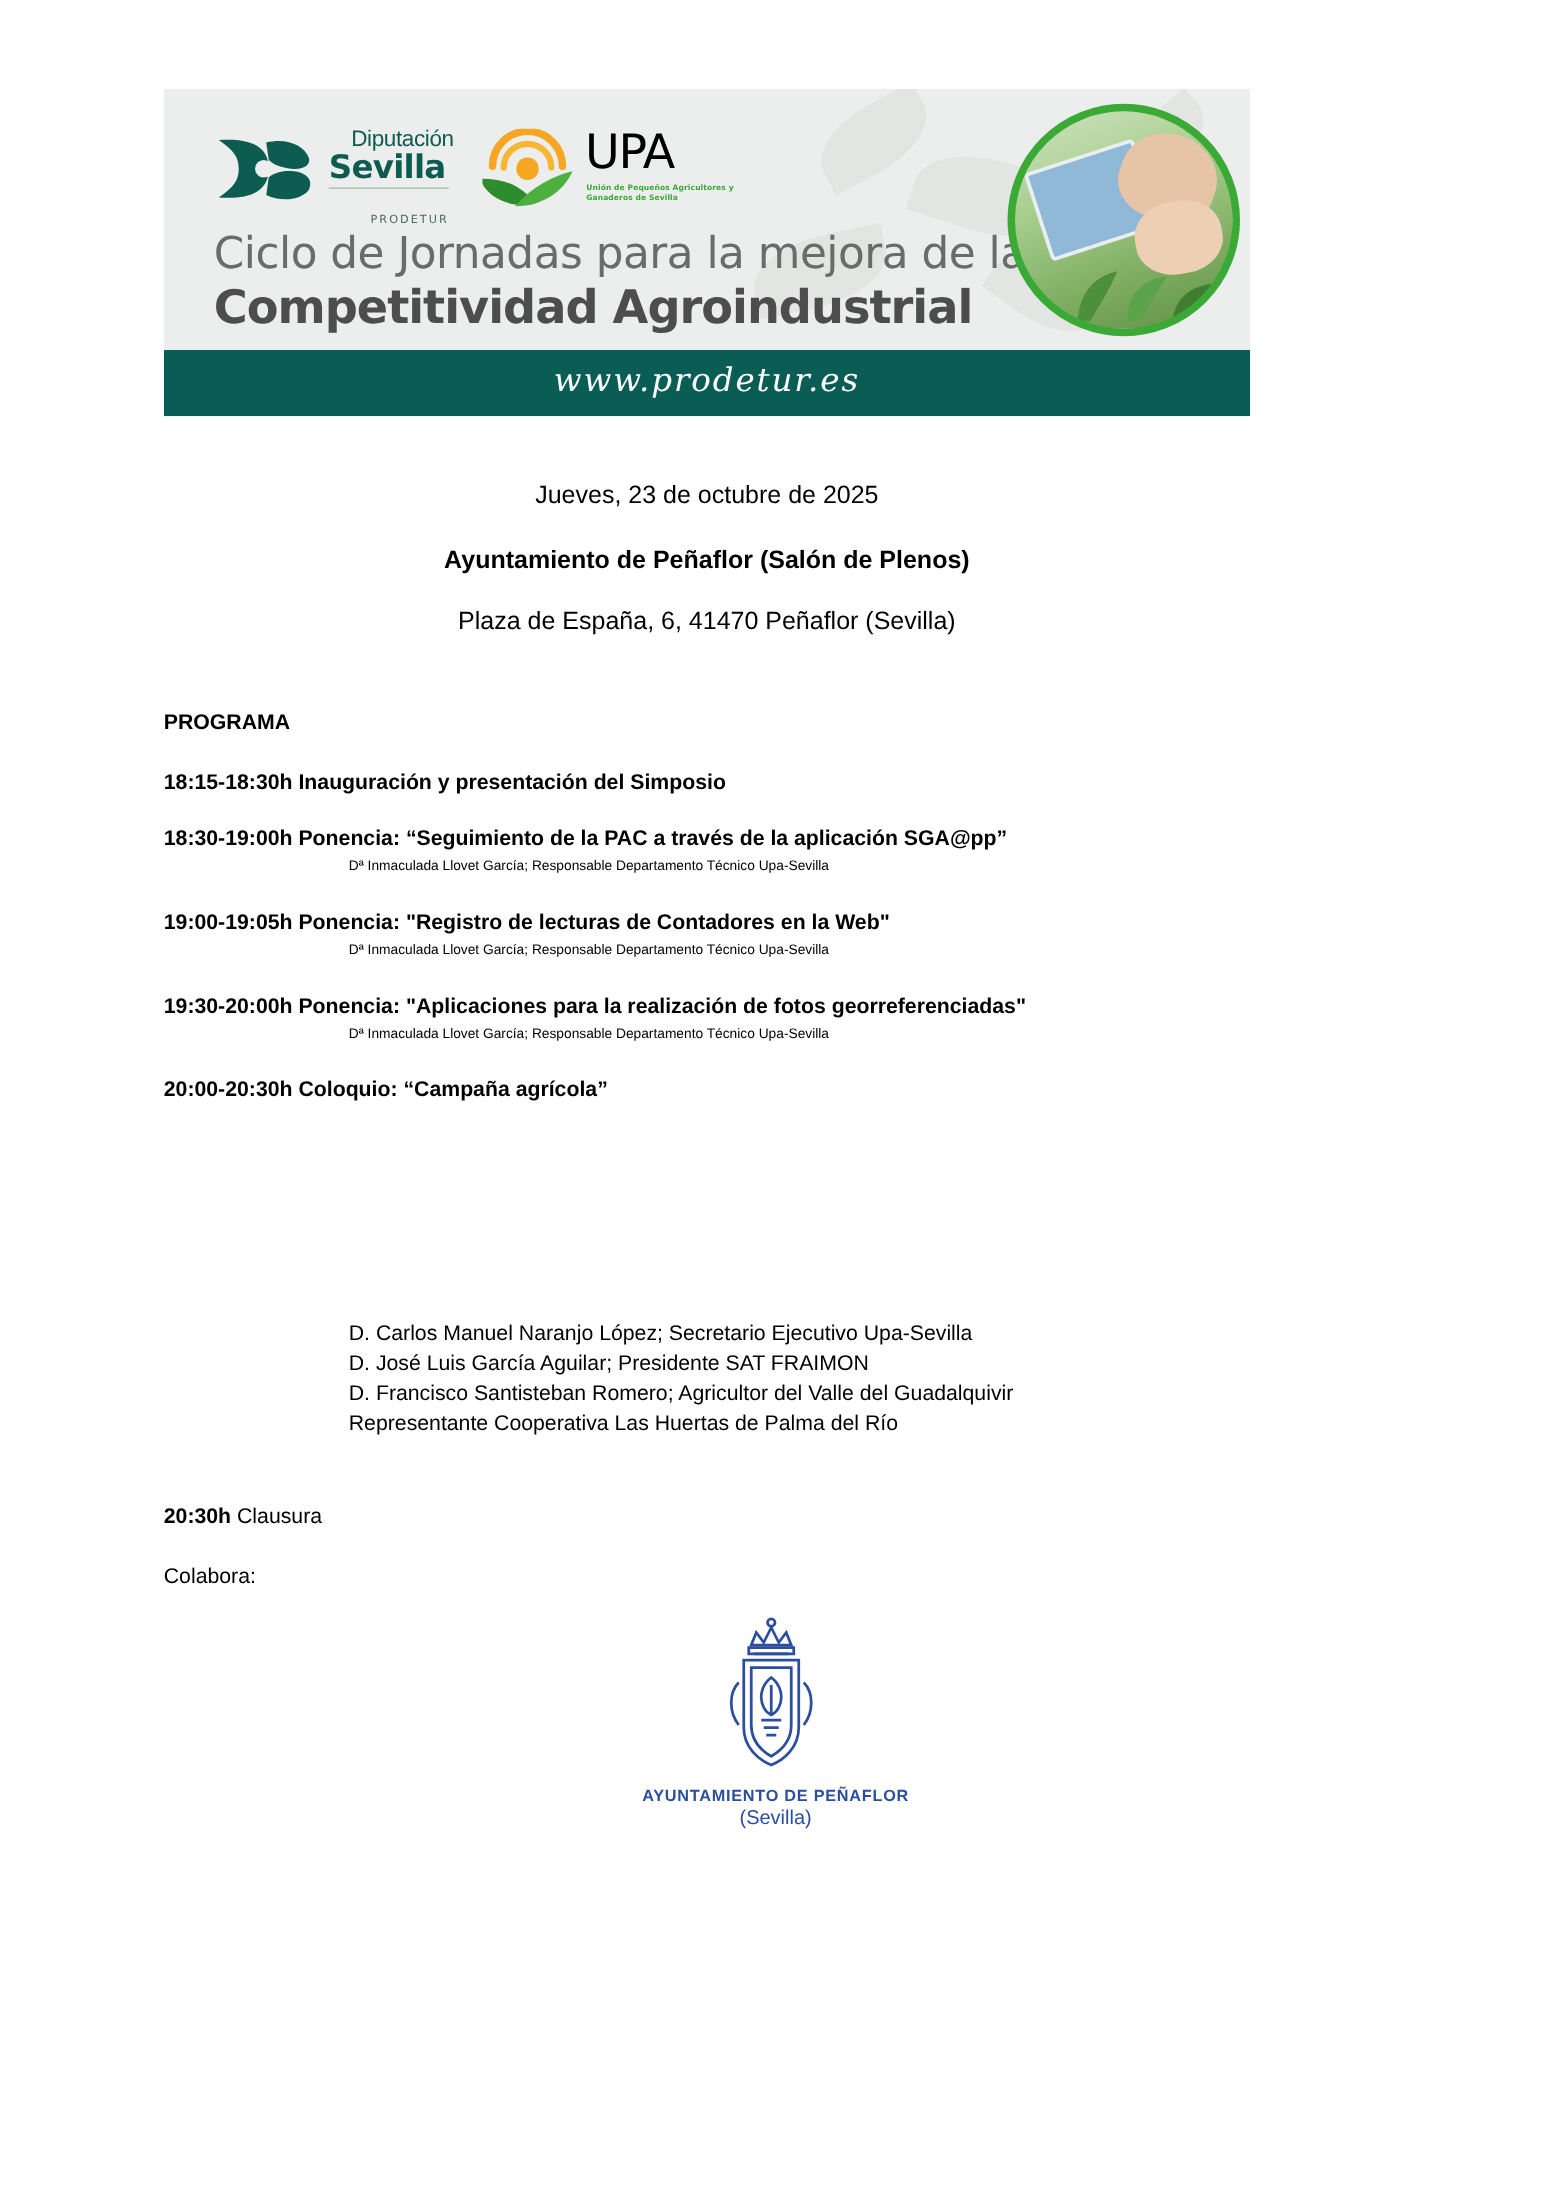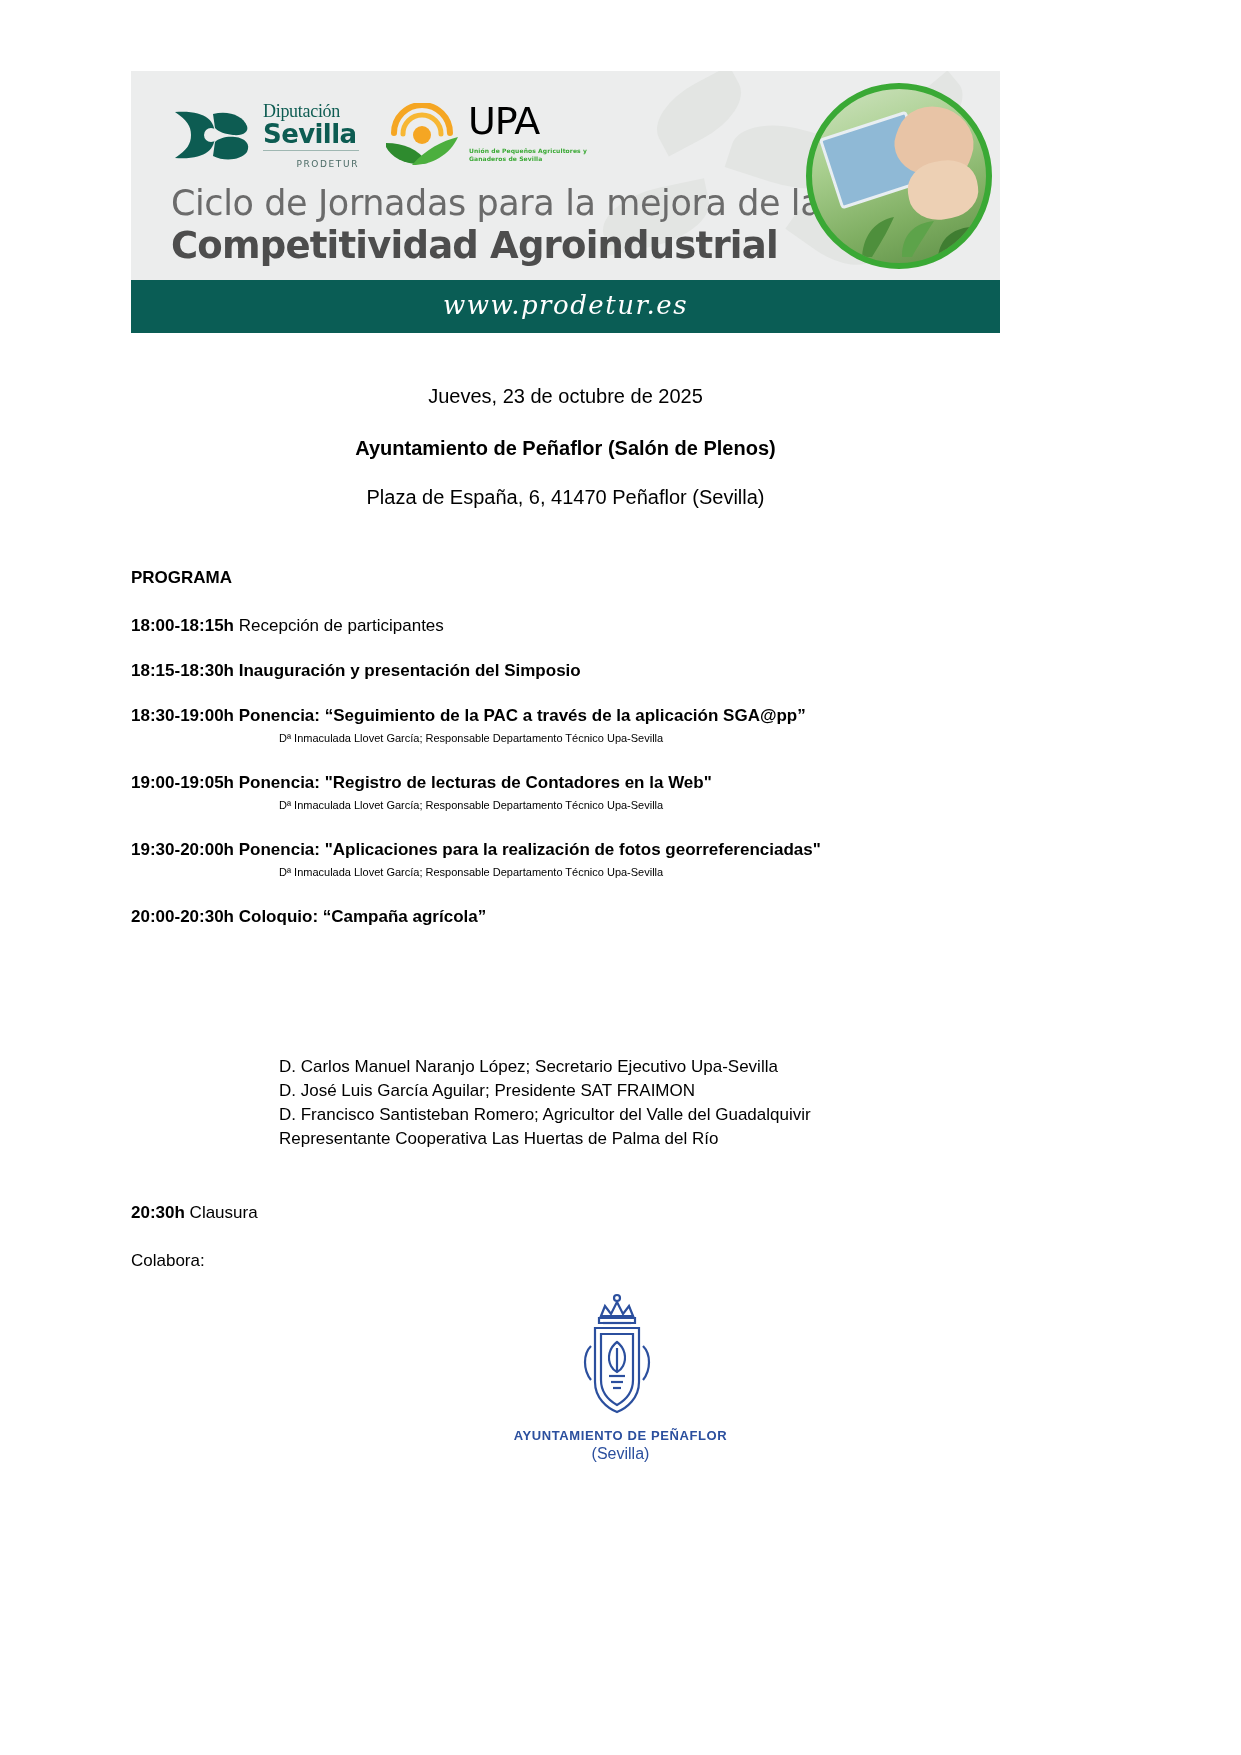--- a/index.html
+++ b/index.html
@@ -57,40 +57,41 @@
   .dipu-text {
     position: absolute;
     left: 92px; top: 0px;
     width: 100px;
   }
   .dipu-diputacion {
     font-size: 18px;
     color: #0d5c52;
     letter-spacing: -0.3px;
     line-height: 19px;
-    font-family: Liberation Serif, serif;
+    font-family: Liberation Sans, sans-serif;
+    text-align: right;
   }
   .dipu-sevilla {
     font-size: 26px;
     font-weight: bold;
     color: #0d5c52;
     letter-spacing: -0.6px;
     line-height: 27px;
     font-family: "DejaVu Sans", sans-serif;
   }
   .dipu-rule {
     width: 96px; height: 1px; background: #9fb7b2; margin-top: 2px;
   }
   .dipu-prodetur {
     font-size: 9px;
     color: #4a6a65;
     letter-spacing: 1.6px;
     text-align: right;
     width: 96px;
-    margin-top: 8px;
+    margin-top: 20px;
     font-family: "DejaVu Sans", sans-serif;
   }
 
   
   .upa-logo {
     position: absolute;
     left: 253px; top: 30px;
     width: 210px; height: 78px;
   }
   .upa-mark { position: absolute; left: 0; top: 2px; width: 76px; height: 66px; }
@@ -350,23 +351,20 @@
 </div>
 
 <div class="hd hd-date">Jueves, 23 de octubre de 2025</div>
 <div class="hd hd-venue">Ayuntamiento de Peñaflor (Salón de Plenos)</div>
 <div class="hd hd-address">Plaza de España, 6, 41470 Peñaflor (Sevilla)</div>
 
 <div class="programa-title">PROGRAMA</div>
 
 <div class="prog-list" id="prog-list">
     <div class="prog-item">
-      <div class="prog-line"><span class="t">18:00-18:15h</span><span class="txt-reg"> Recepción de participantes</span></div>
-    </div>
-    <div class="prog-item">
       <div class="prog-line"><span class="t">18:15-18:30h</span><span class="txt-bold"> Inauguración y presentación del Simposio</span></div>
     </div>
     <div class="prog-item">
       <div class="prog-line"><span class="t">18:30-19:00h</span><span class="txt-bold"> Ponencia: “Seguimiento de la PAC a través de la aplicación SGA@pp”</span></div>
       <div class="prog-sub">Dª Inmaculada Llovet García; Responsable Departamento Técnico Upa-Sevilla</div>
     </div>
     <div class="prog-item">
       <div class="prog-line"><span class="t">19:00-19:05h</span><span class="txt-bold"> Ponencia:  "Registro de lecturas de Contadores en la Web"</span></div>
       <div class="prog-sub">Dª Inmaculada Llovet García; Responsable Departamento Técnico Upa-Sevilla</div>
     </div>

